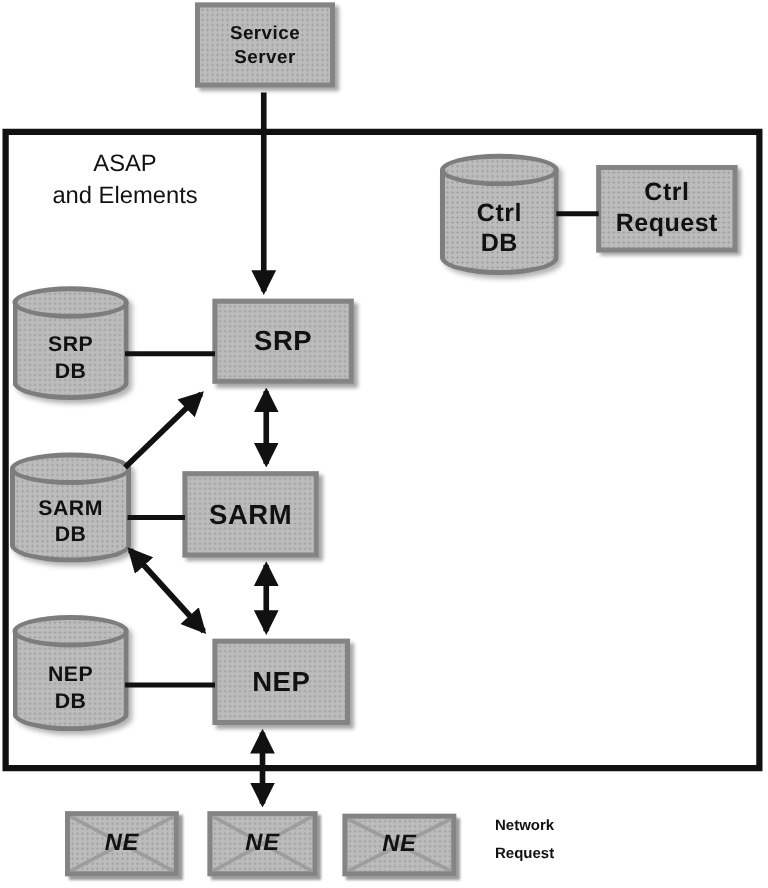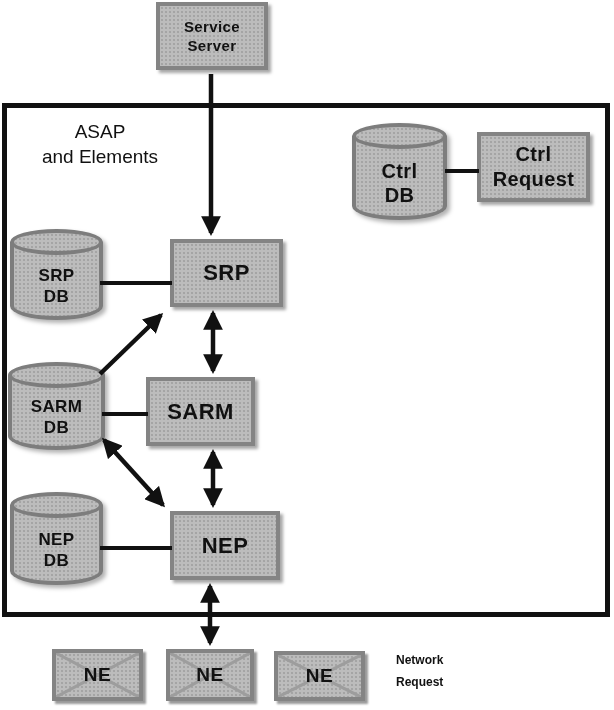--- a/index.html
+++ b/index.html
@@ -134,21 +134,21 @@
     justify-content: center;
     font-weight: bold;
     font-size: 19px;
     letter-spacing: .5px;
     z-index: 3;
   }
   .ne-box .cross {
     position: absolute;
     left: 0; top: 0; width: 100%; height: 100%;
   }
-  .ne-box .ne-label { position: relative; z-index: 2; }
+  .ne-box .ne-label { position: relative; z-index: 2; font-style: italic; }
   .ne-1 { left: 52px;  top: 649px; width: 91px; height: 52px; }
   .ne-2 { left: 166px; top: 649px; width: 88px; height: 52px; }
   .ne-3 { left: 274px; top: 651px; width: 91px; height: 50px; }
 
   
   .edges {
     position: absolute;
     left: 0; top: 0;
     width: 614px; height: 710px;
     z-index: 6;

